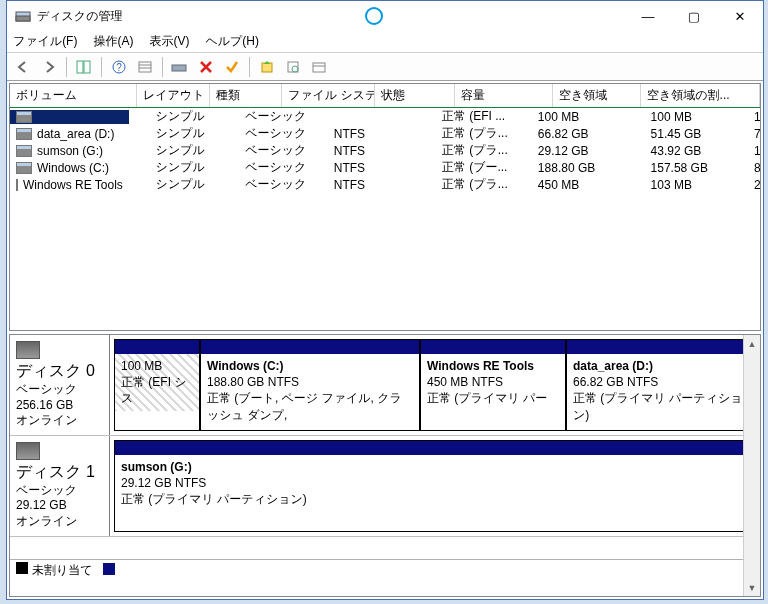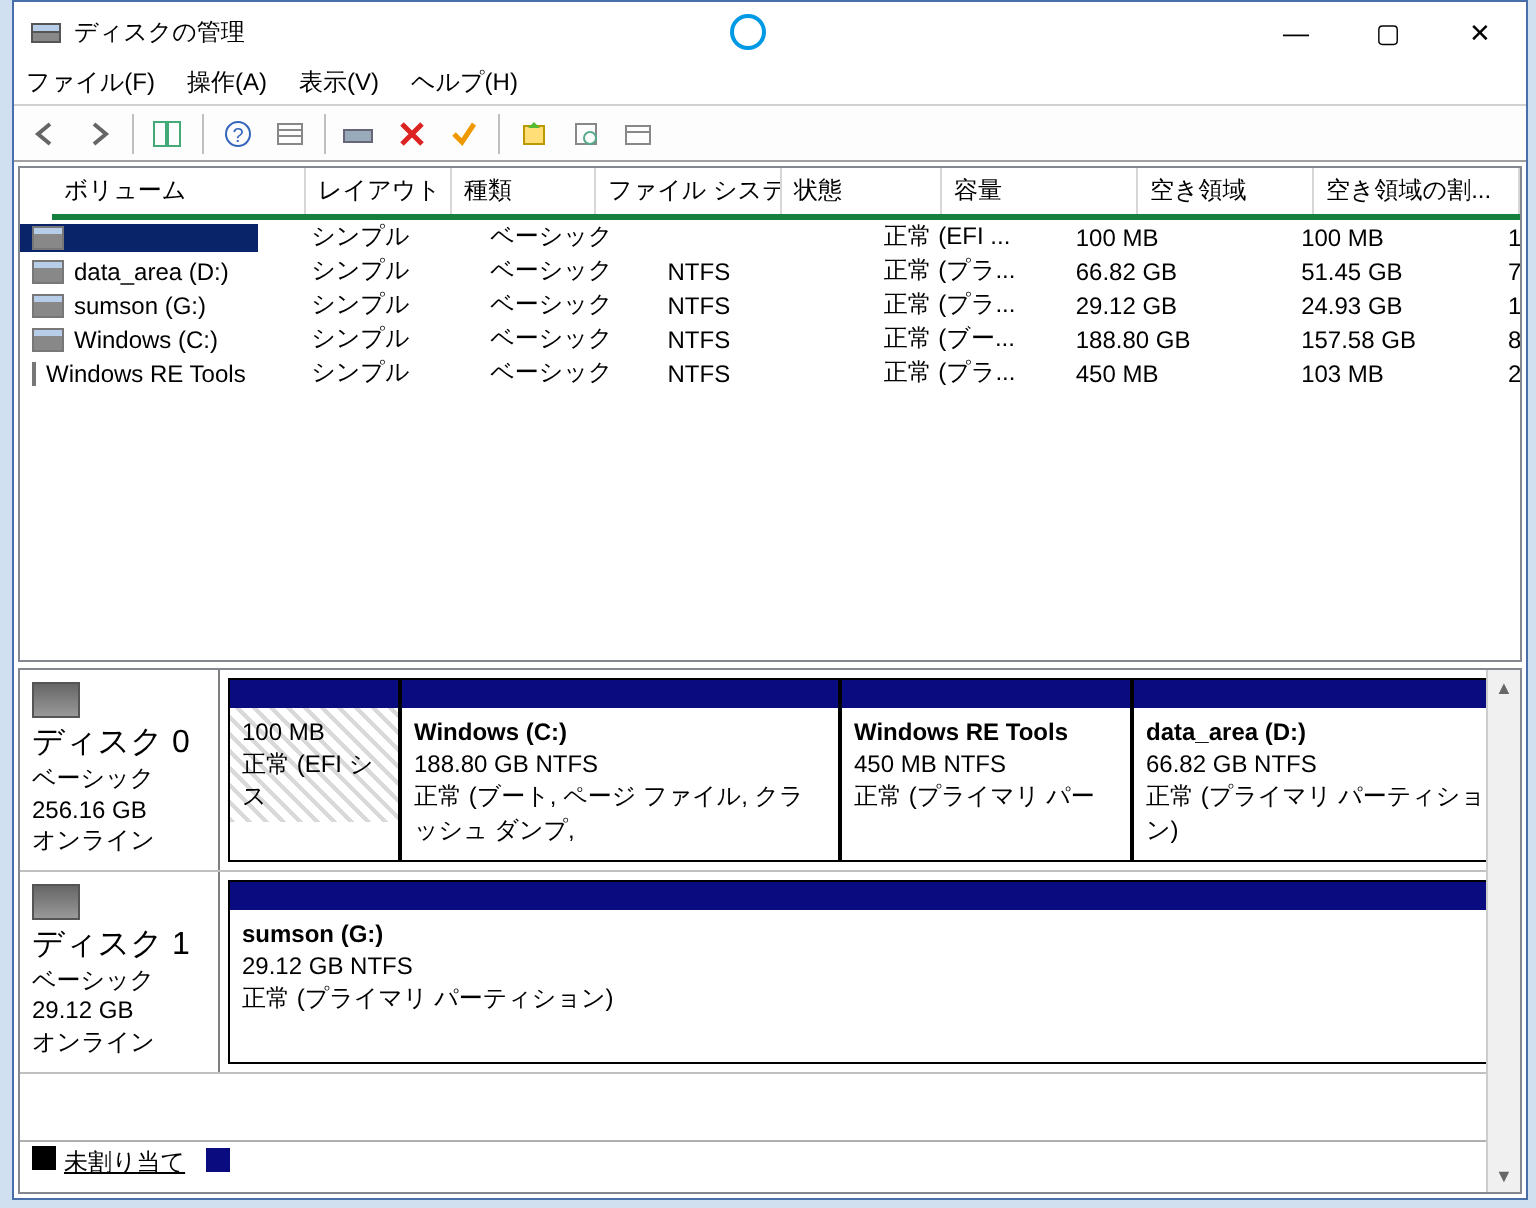--- a/index.html
+++ b/index.html
@@ -48,21 +48,21 @@
     flex:1; display:flex; flex-direction:column;
     padding: 2px;
   }
   
   .vol-pane {
     height: 248px;
     border: 1px solid #828790;
     background:#fff;
     overflow:hidden;
   }
-  .vol-header { display:flex; background:#0f172a; border-bottom:3px solid #15803d;margin-left:16px; }
+  .vol-header { display:flex; background:#0f172a; border-bottom:1px solid #15803d; }
   .vh-cell { border-right:1px solid #d6d6d6; padding:3px 6px; font-size:12px; white-space:nowrap; overflow:hidden; background:#fff; }
   .vol-body { }
   .vol-row { display:flex; height:17px; align-items:center;gap:21px; }
   .vb-cell { padding:1px 6px; font-size:12px; white-space:nowrap; overflow:hidden; text-overflow:clip; display:flex; align-items:center; }
   .vb-cell.ic::before {
     content:""; width:14px; height:10px; margin-right:5px;
     display:inline-block;
     background: linear-gradient(#b7cde8,#b7cde8) 0 0/100% 3px no-repeat,
                 linear-gradient(#888,#888) 0 3px/100% 7px no-repeat;
     border: 1px solid #777;
@@ -253,21 +253,21 @@
             <div class="vb-cell c6">51.45 GB</div>
             <div class="vb-cell c7">77 %</div>
           </div>
           <div class="vol-row">
             <div class="vb-cell c0 ic">sumson (G:)</div>
             <div class="vb-cell c1">シンプル</div>
             <div class="vb-cell c2">ベーシック</div>
             <div class="vb-cell c3">NTFS</div>
             <div class="vb-cell c4">正常 (プラ...</div>
             <div class="vb-cell c5">29.12 GB</div>
-            <div class="vb-cell c6">24.93 GB</div>
+            <div class="vb-cell c6">43.92 GB</div>
             <div class="vb-cell c7">100 %</div>
           </div>
           <div class="vol-row">
             <div class="vb-cell c0 ic">Windows (C:)</div>
             <div class="vb-cell c1">シンプル</div>
             <div class="vb-cell c2">ベーシック</div>
             <div class="vb-cell c3">NTFS</div>
             <div class="vb-cell c4">正常 (ブー...</div>
             <div class="vb-cell c5">188.80 GB</div>
             <div class="vb-cell c6">157.58 GB</div>
@@ -324,21 +324,21 @@
               <div>オンライン</div>
             </div>
             <div class="disk-parts">
               <div class="part-common partG">
                 <div class="topbar"></div>
                 <div class="part-body"><b>sumson  (G:)</b><br><span>29.12 GB NTFS</span><br><span>正常 (プライマリ パーティション)</span></div>
               </div>
             </div>
           </div>
         </div>
-      <div class="legend" style="position:absolute;bottom:4px;left:0;right:17px;text-decoration:underline;">
+      <div class="legend" style="position:absolute;bottom:15px;left:0;right:17px;">
         <span><span class="leg-sw sw-black"></span><span>未割り当て</span></span>
         <span><span class="leg-sw sw-navy"></span></span>
       </div>
       <div class="map-scroll">
         <div class="arr">▲</div>
         <div class="arr">▼</div>
       </div>
     </div>
 
   </div>

